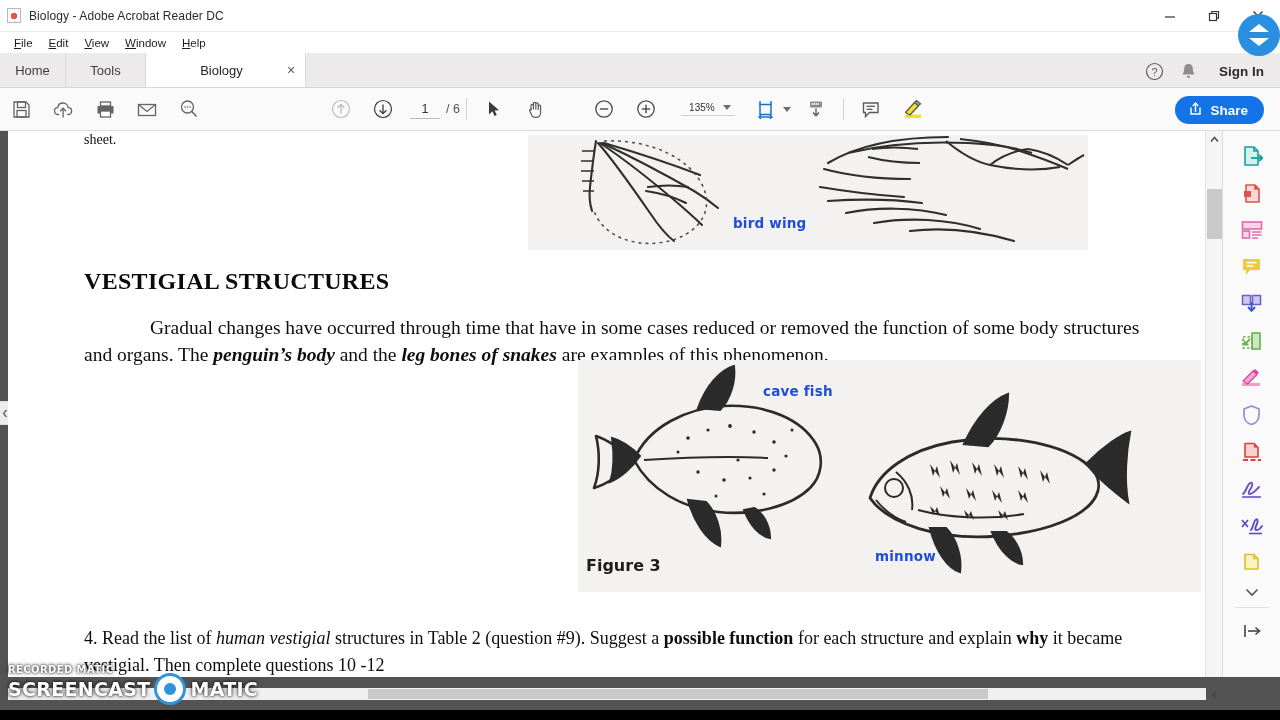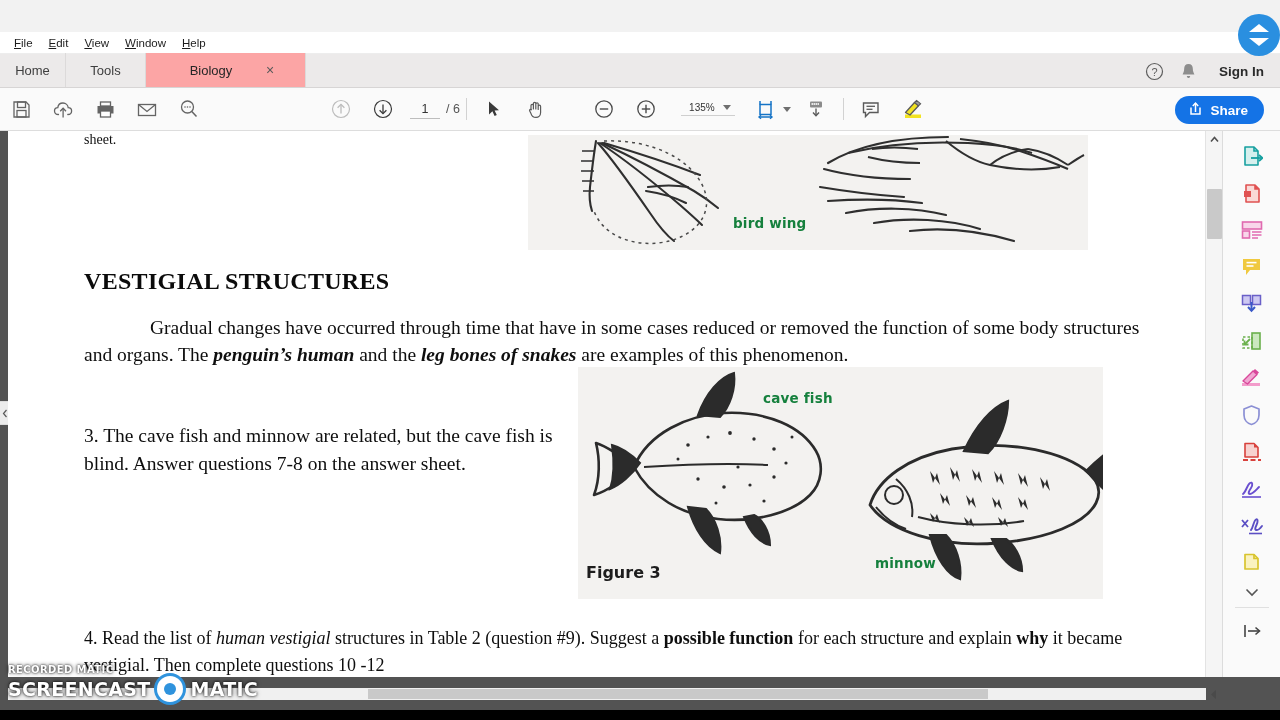--- a/index.html
+++ b/index.html
@@ -76,21 +76,21 @@
     border-bottom: 1px solid #d7d5d5;
   }
   .tab {
     height: 34px; display: flex; align-items: center; justify-content: center;
     font-size: 13px; color: #3e3e3e; padding: 0 22px; position: relative;
     border-right: 1px solid #dcdada;
   }
   .tab.home { width: 66px; padding: 0; }
   .tab.tools { width: 80px; padding: 0; margin-top: 32px; }
   .tab.doc {
-    width: 160px; background: #fca5a5; color: #262626; padding: 0 27px 0 14px;
+    width: 160px; background: #ffffff; color: #262626; padding: 0 6px 0 14px;
     justify-content: space-between; border-right: 1px solid #dcdada;
   }
   .tab.doc .label { flex: 1; text-align: center; font-size: 13px; }
   .tab-close {
     font-size: 14px; color: #5a5a5a; width: 16px; text-align: center; line-height: 1;
   }
   .tab.spacer { flex: 1; border-right: none; }
   .tabbar-right {
     position: absolute; right: 0; top: 0; height: 34px; display: flex;
     align-items: center; gap: 16px; padding-right: 16px;
@@ -150,21 +150,21 @@
   }
   .para { font-size: 19.5px; line-height: 27px; }
   .para b { font-weight: bold; font-style: italic; }
   .item3 { font-size: 19.5px; line-height: 27.5px; width: 480px; }
   .item4 { font-size: 18px; line-height: 27px; width: 1040px; }
 
   
   .figbox { position: absolute; background: #f3f2f0; overflow: hidden; }
   .figlabel {
     position: absolute; font-family: "DejaVu Sans", sans-serif;
-    font-size: 13.5px; font-weight: bold; color: #15803d; letter-spacing: .2px;
+    font-size: 13.5px; font-weight: bold; color: #1d4ed8; letter-spacing: .2px;
   }
   .figcap {
     position: absolute; font-family: "DejaVu Sans", sans-serif;
     font-size: 16px; font-weight: bold; color: #1d1d1d;
   }
 
   
   .vscroll {
     position: absolute; right: 58px; top: 0; width: 17px; height: 546px;
     background: #f5f5f5; border-left: 1px solid #e3e3e3;
@@ -223,20 +223,45 @@
     background: #fff; display: flex; align-items: center; justify-content: center;
     box-shadow: 0 0 0 3px #2f93dd;
   }
   .wm-logo .dot { width: 12px; height: 12px; border-radius: 50%; background: #2f93dd; }
 </style>
 </head>
 <body>
 
 <div id="app">
 
+  <div class="titlebar">
+    <div class="app-icon">
+        <i>A</i>
+      </div>
+    <div class="title-text">Biology - Adobe Acrobat Reader DC</div>
+    <div class="wincontrols">
+      <div class="wbtn">
+        <svg width="12" height="12" viewBox="0 0 12 12">
+            <line x1="1" y1="7" x2="11" y2="7" stroke="#333" stroke-width="1.2"></line>
+          </svg>
+      </div>
+      <div class="wbtn">
+        <svg width="12" height="12" viewBox="0 0 12 12">
+          <rect x="1.5" y="3.5" width="7" height="7" fill="none" stroke="#333" stroke-width="1.2"></rect>
+          <polyline points="3.8,3.2 3.8,1.5 10.5,1.5 10.5,8.2 8.8,8.2" fill="none" stroke="#333" stroke-width="1.2"></polyline>
+        </svg>
+      </div>
+      <div class="wbtn">
+        <svg width="12" height="12" viewBox="0 0 12 12">
+          <line x1="1.5" y1="1.5" x2="10.5" y2="10.5" stroke="#333" stroke-width="1.2"></line>
+          <line x1="10.5" y1="1.5" x2="1.5" y2="10.5" stroke="#333" stroke-width="1.2"></line>
+        </svg>
+      </div>
+    </div>
+  </div>
 
   <div class="blue-badge">
     <div class="bb-inner">
       <div class="tri up"></div>
       <div class="tri dn"></div>
     </div>
   </div>
 
   <div class="menubar">
     <div class="menu-item"><u>F</u>ile</div>
@@ -465,26 +490,25 @@
           </g>
         </svg>
         <div class="figlabel" style="left:205px; top:80px;">bird wing</div>
       </div>
 
       <div class="ptext lead" style="left:76px; top:1px;">sheet.</div>
 
       <div class="ptext heading" style="left:76px; top:137px;">VESTIGIAL STRUCTURES</div>
 
       <div class="ptext para" style="left:76px; top:183px; width:1070px; text-indent:66px;">
-        <span>Gradual changes have occurred through time that have in some cases reduced or removed the function of some body structures and organs.  The </span><b>penguin’s human</b><span> and the </span><b>leg bones of snakes</b><span> are examples of this phenomenon.</span>
-      </div>
-
-      <div class="ptext item3" style="left:76px; top:291px;">3.  The cave fish and minnow are related, but the cave fish is blind. Answer questions 7-8      on the answer sheet.</div>
-
-      <div class="figbox" style="left:570px; top:236px; width:525px; height:232px;">
+        <span>Gradual changes have occurred through time that have in some cases reduced or removed the function of some body structures and organs.  The </span><b>penguin’s body</b><span> and the </span><b>leg bones of snakes</b><span> are examples of this phenomenon.</span>
+      </div>
+
+
+      <div class="figbox" style="left:570px; top:229px; width:623px; height:232px;">
         <svg width="555" height="232" viewBox="0 0 555 232">
 
           <g stroke="#2b2b2b" fill="none" stroke-width="2.6" stroke-linejoin="round">
             <path d="M56 100 C70 66 110 48 146 46 C190 44 224 60 238 84 C246 98 244 116 232 128 C214 146 176 156 140 152 C104 148 72 130 56 100 Z"></path>
             <path d="M56 100 C44 90 30 80 18 76 C22 92 22 112 16 128 C30 124 46 112 56 100 Z"></path>
           </g>
           <g stroke="#2b2b2b" fill="#2b2b2b" stroke-width="2">
             <path d="M120 48 C128 26 142 10 156 6 C158 22 152 40 142 50 Z"></path>
             <path d="M110 140 C116 162 128 180 142 186 C144 170 138 152 128 142 Z"></path>
             <path d="M166 150 C172 166 182 176 192 178 C192 164 184 152 176 148 Z"></path>

